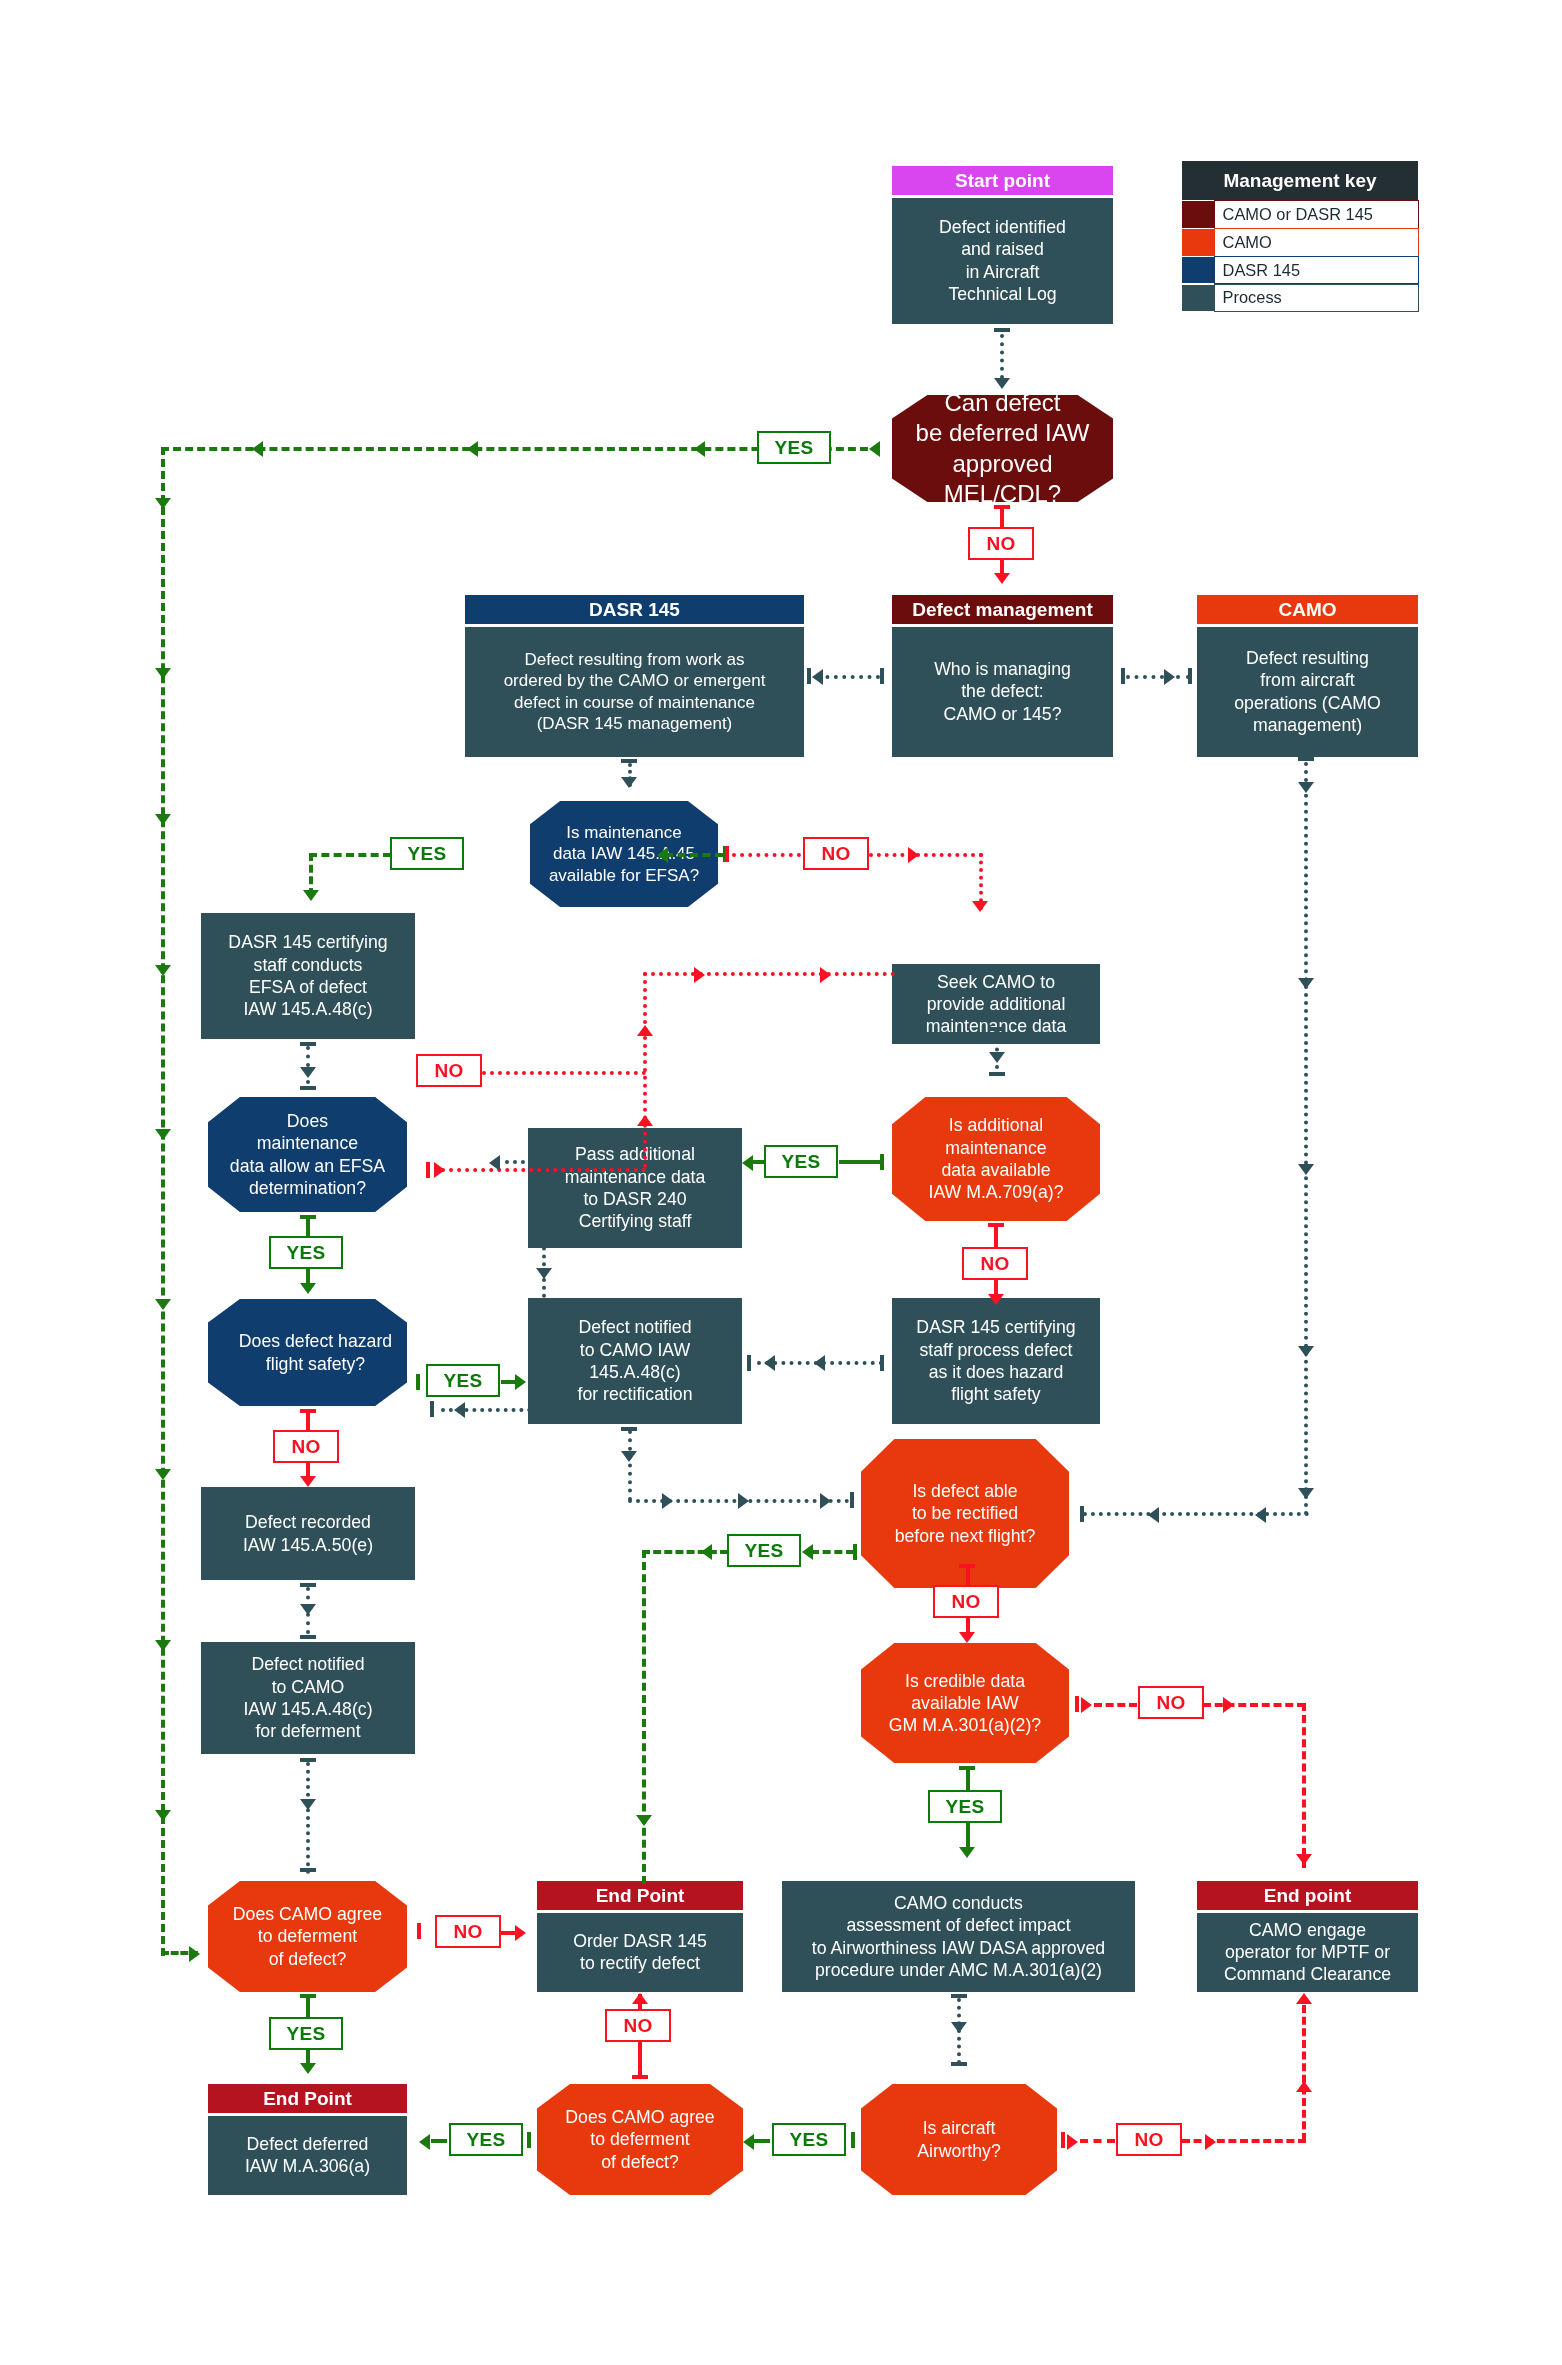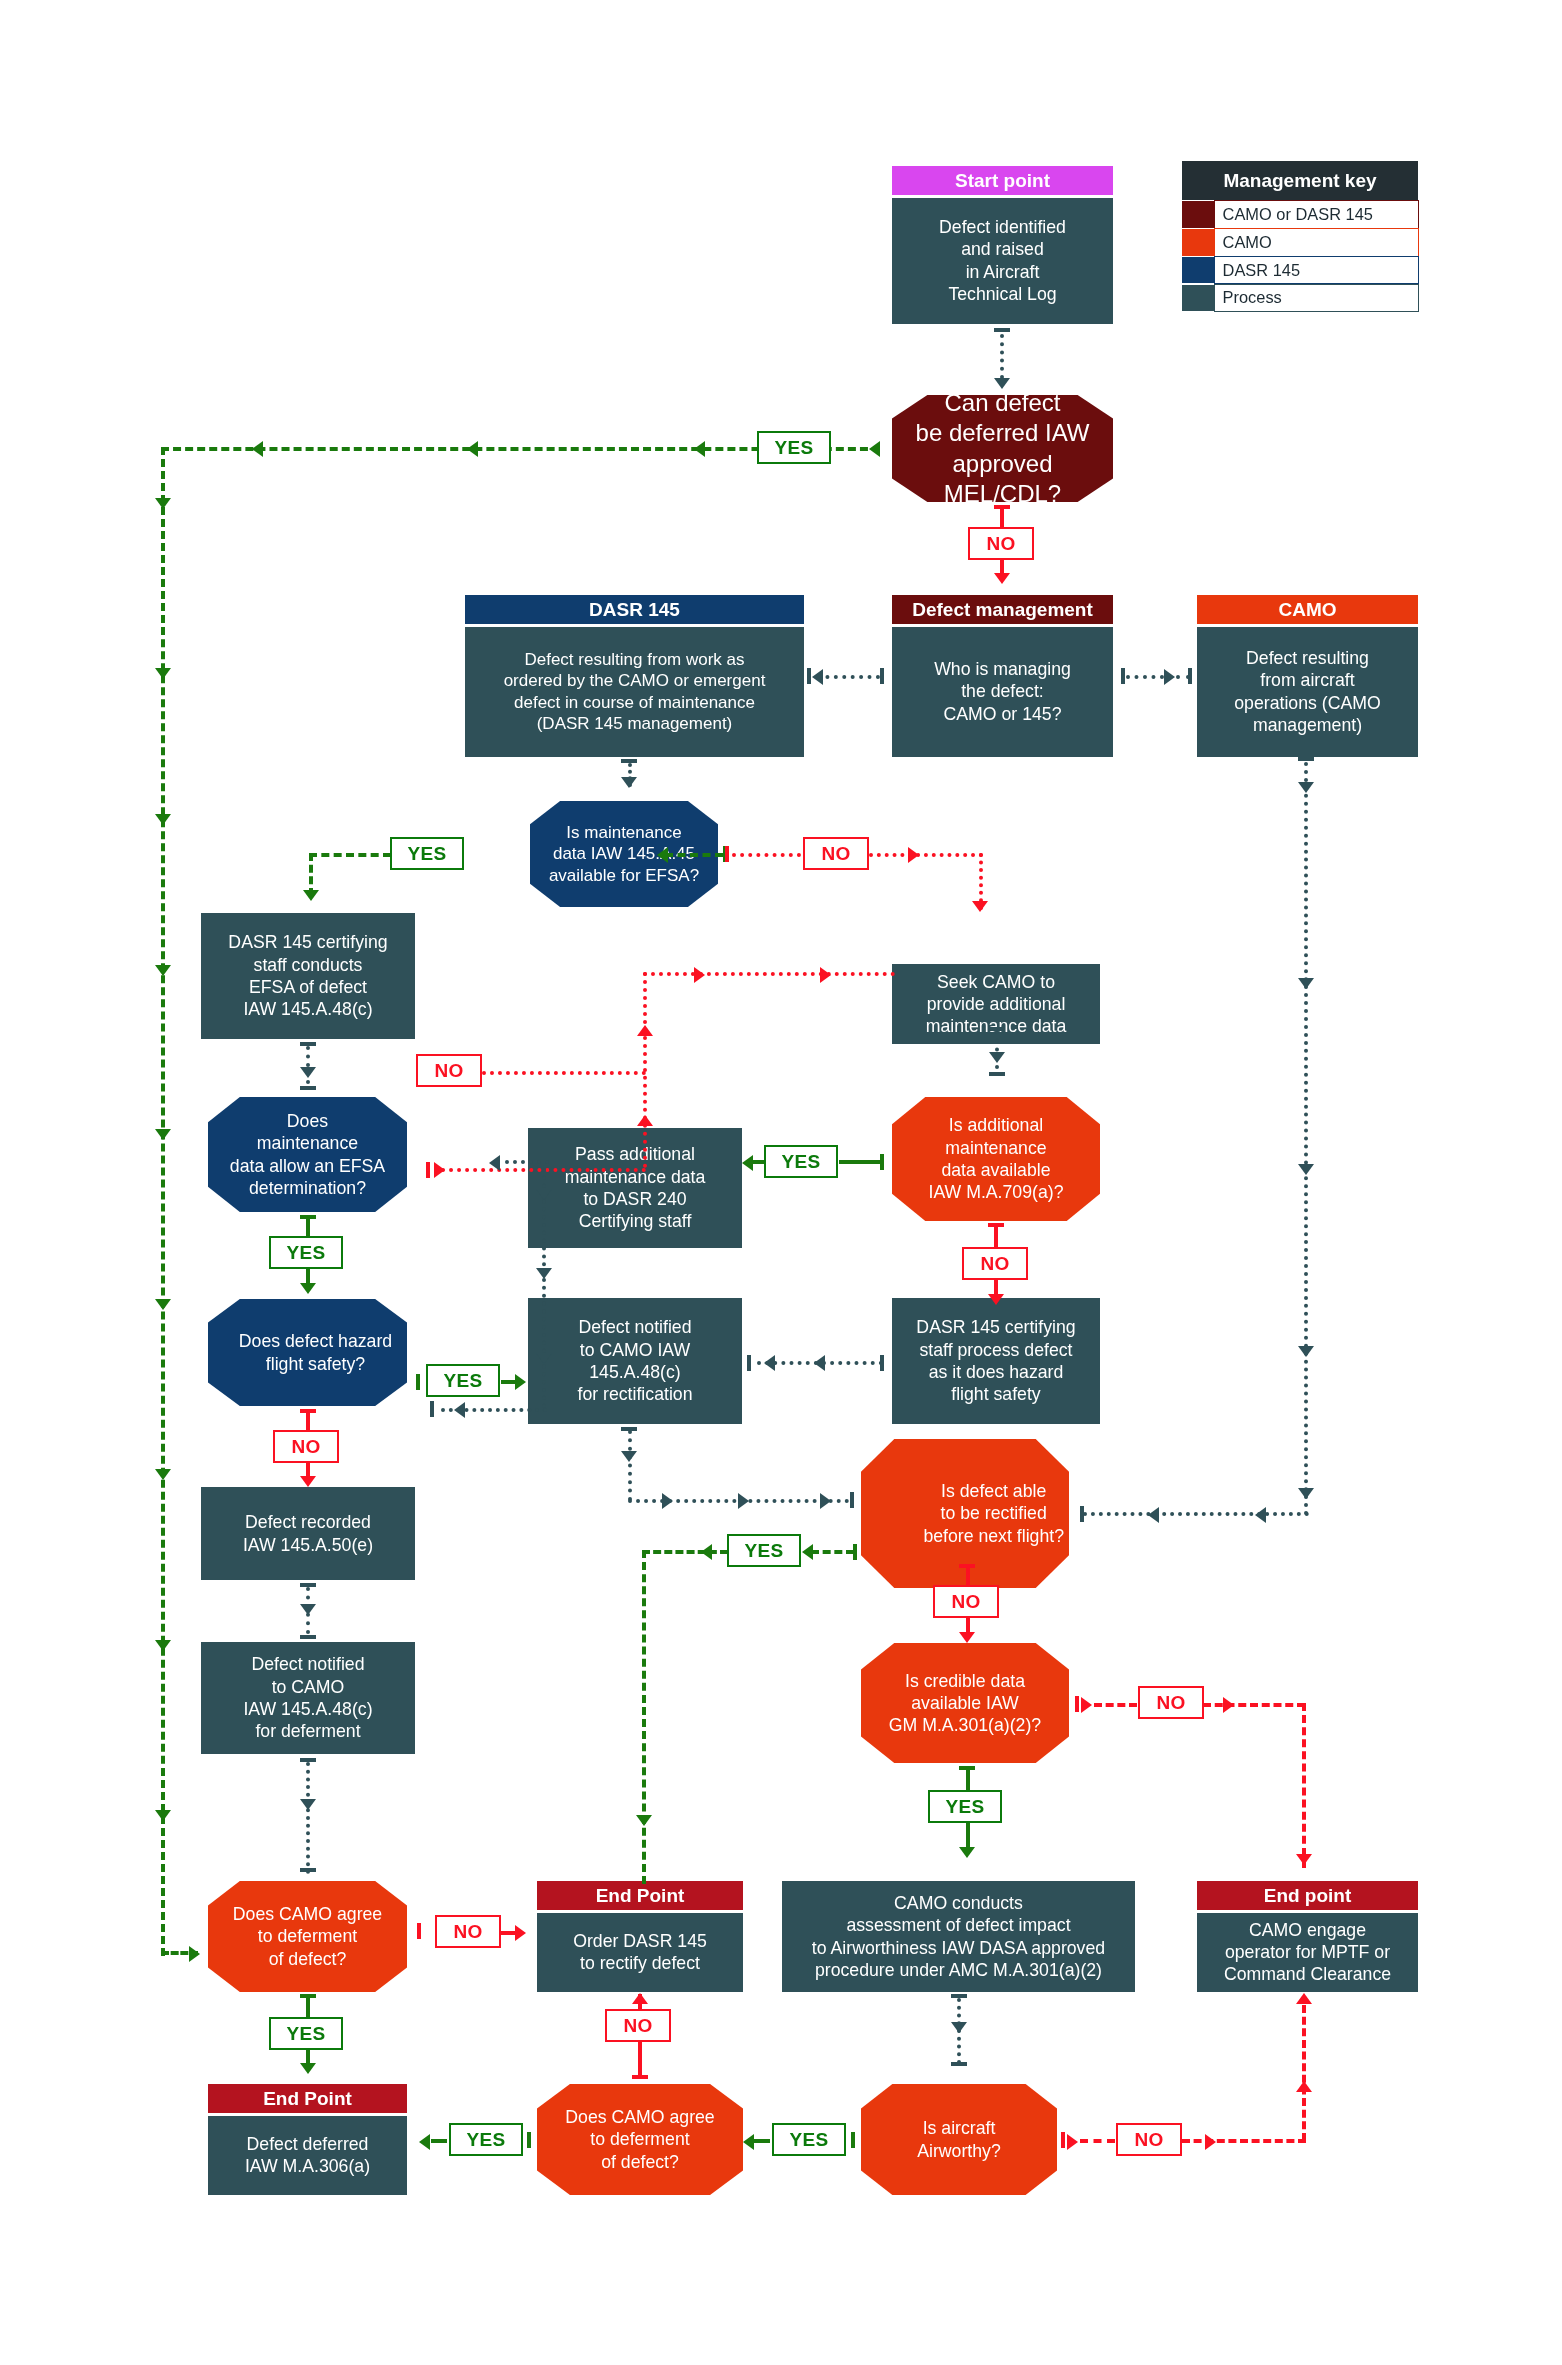--- a/index.html
+++ b/index.html
@@ -333,21 +333,21 @@
   <div class="ar right" style="left:662px;top:1493px;"></div>
   <div class="ar right" style="left:738px;top:1493px;"></div>
   <div class="ar right" style="left:820px;top:1493px;"></div>
   <div class="cap h teal" style="left:850px;top:1492px;"></div>
 
   <div class="node proc" style="left:201px;top:1487px;width:214px;height:93px;">
     <div class="txt" style="font-size:17.7px;">Defect recorded
 IAW 145.A.50(e)</div>
   </div>
 
-  <div class="node oct camo" style="left:861px;top:1439px;width:208px;height:149px;align-items:flex-end;">
+  <div class="node oct camo" style="left:861px;top:1439px;width:208px;height:149px;">
     <div class="txt" style="font-size:17.7px;">Is defect able
 to be rectified
 before next flight?</div>
   </div>
 
   <div class="cap h grn" style="left:853px;top:1544px;"></div>
   <div class="ln h dashGreen" style="left:811px;top:1550px;width:43px;"></div>
   <div class="ar left g" style="left:802px;top:1544px;"></div>
   <div class="chip yes" style="left:727px;top:1534px;width:74px;height:33px;font-size:19px;">YES</div>
   <div class="ln h dashGreen" style="left:642px;top:1550px;width:86px;"></div>

